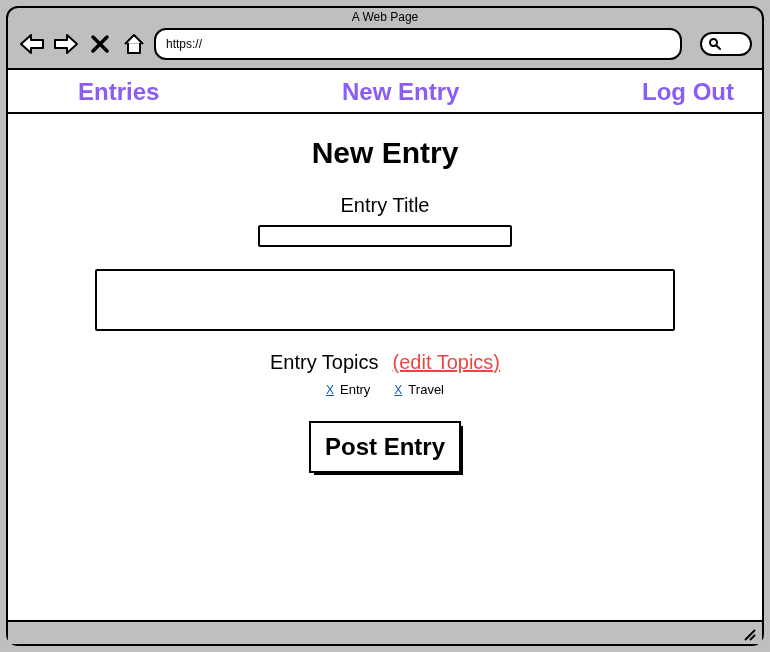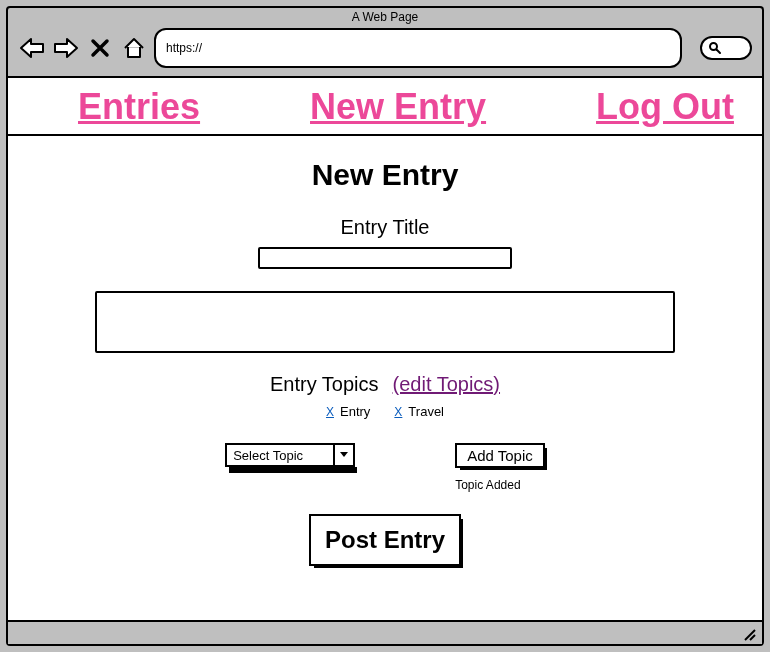--- a/index.html
+++ b/index.html
@@ -9,21 +9,21 @@
     color: #000;
     width: 770px;
     height: 652px;
     overflow: hidden;
     position: relative;
   }
   .browser-frame {
     position: absolute;
     inset: 6px;
     border: 2px solid #000;
-    border-radius: 4px;
+    border-radius: 12px;
     background: #bfbfbf;
     display: flex;
     flex-direction: column;
   }
   .titlebar {
     text-align: center;
     font-size: 12px;
     padding: 2px 0 4px;
     font-family: inherit;
   }
@@ -33,21 +33,21 @@
     gap: 6px;
     padding: 0 10px 8px;
   }
   .toolbar .icon-btn {
     width: 28px; height: 24px;
     display: flex; align-items: center; justify-content: center;
   }
   .toolbar svg { display:block; }
   .urlbar {
     flex: 1;
-    height: 40px;
+    height: 32px;
     background: #fff;
     border: 2px solid #000;
     border-radius: 12px;
     display: flex;
     align-items: center;
     padding: 0 10px;
     font-size: 12px;
     font-family: Arial, sans-serif;
   }
   .search-oval {
@@ -67,24 +67,23 @@
     border-top: 2px solid #000;
   }
   .navbar {
     display: flex;
     justify-content: space-between;
     align-items: center;
     padding: 8px 28px 6px 70px;
     border-bottom: 2px solid #000;
   }
   .navlink {
-    color: #ec4899;
-    font-size: 36px;
+    color: #8b5cf6;
+    font-size: 24px;
     font-weight: 700;
-    text-decoration: underline;
     cursor: pointer;
   }
   .main {
     flex: 1;
     display: flex;
     flex-direction: column;
     align-items: center;
     padding-top: 22px;
     position: relative;
   }
@@ -111,21 +110,21 @@
     width: 580px; height: 62px;
     margin-bottom: 20px;
   }
   .topics-row {
     display:flex; align-items: flex-end; gap: 14px;
     justify-content:center;
     margin-bottom: 8px;
   }
   .topics-label { font-size: 20px; }
   .edit-topics {
-    color:#701a75; font-size:20px; text-decoration: underline; cursor:pointer;
+    color:#ef4444; font-size:20px; text-decoration: underline; cursor:pointer;
   }
   .chips {
     display:flex; gap: 24px; justify-content:center;
     font-size: 13px;
     margin-bottom: 24px;
   }
   .chip { display:flex; align-items:center; gap:6px; }
   .chip-x { color:#0b5dbd; text-decoration: underline; cursor:pointer; font-size:12px; }
   .row2 {
     display:flex; align-items:flex-start; gap: 100px;
@@ -256,36 +255,20 @@
         <div class="chip">
           <span class="chip-x">X</span>
           <span>Entry</span>
         </div>
         <div class="chip">
           <span class="chip-x">X</span>
           <span>Travel</span>
         </div>
       </div>
 
-      <div class="row2">
-        <div class="select-wrap">
-          <div class="select-box">
-            <span>Select Topic</span>
-            <div class="select-caret">
-              <svg width="10" height="8" viewBox="0 0 10 8">
-                  <path d="M1 1 L5 6 L9 1" fill="#000"></path>
-                </svg>
-            </div>
-          </div>
-        </div>
-        <div class="addtopic-col">
-          <button class="btn">Add Topic</button>
-          <span class="topic-added">Topic Added</span>
-        </div>
-      </div>
 
       <button class="btn post-btn">Post Entry</button>
     </div>
 
     <div class="statusbar">
       <svg class="grip" viewBox="0 0 14 14">
         <line x1="3" y1="13" x2="13" y2="3" stroke="#000" stroke-width="2"></line>
         <line x1="8" y1="13" x2="13" y2="8" stroke="#000" stroke-width="2"></line>
       </svg>
     </div>

